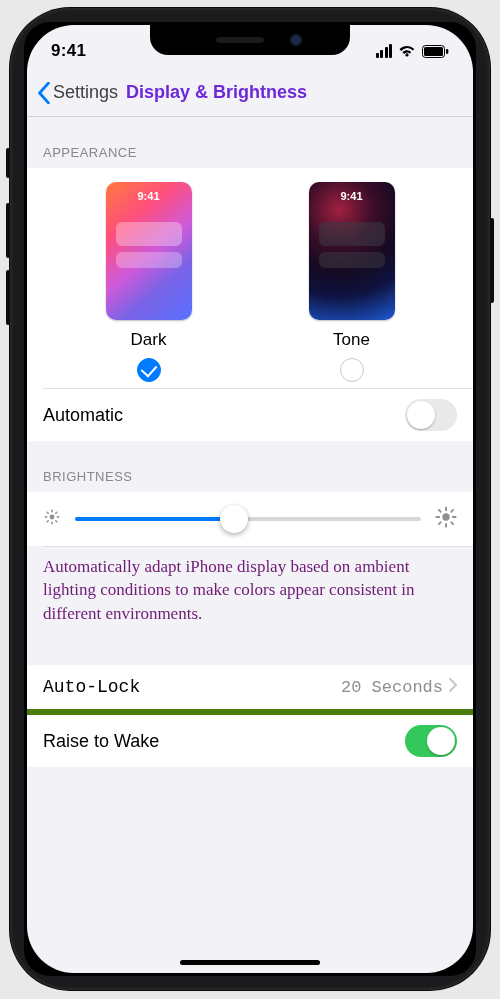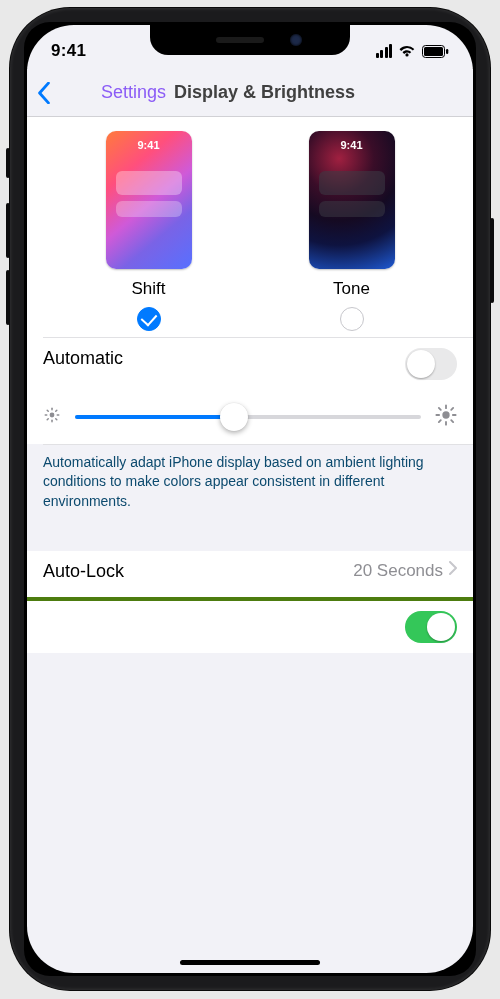--- a/index.html
+++ b/index.html
@@ -37,23 +37,23 @@
   .statusbar { height: 44px; display:flex; align-items:center; justify-content:space-between; padding: 8px 24px 0; }
   .status-time { font-size: 17px; font-weight: 600; letter-spacing:.3px; }
   .status-right { display:flex; align-items:center; gap:6px; }
   .bars { display:flex; gap:1.5px; align-items:flex-end; }
   .bars i { width:3px; background:#000; border-radius:1px; }
   .bars i:nth-child(1){height:5px} .bars i:nth-child(2){height:8px} .bars i:nth-child(3){height:11px} .bars i:nth-child(4){height:14px}
   .wifi svg, .battery svg { display:block; }
 
   
   .navbar { height: 48px; display:flex; align-items:center; padding: 0 10px; background:#f2f2f7; border-bottom:1px solid #d1d1d5; }
-  .back { display:flex; align-items:center; color:#8b5cf6; font-size:18px;gap:48px; }
+  .back { display:flex; align-items:center; color:#404040; font-size:18px; }
   .back svg { margin-right:2px; }
-  .title { font-size:18px; font-weight:600; margin-left:8px; color:#404040; }
+  .title { font-size:18px; font-weight:600; margin-left:8px; color:#6d28d9; }
 
   .content { position:absolute; top:92px; bottom:0; left:0; right:0; overflow:hidden; }
 
   .section-header { padding: 28px 16px 8px; font-size:13px; color:#87878c; letter-spacing:.5px; }
   .card { background:#fff; }
 
   
   .appearance-row { display:flex; justify-content:space-around; padding: 14px 20px 6px; }
   .appearance-item { width:130px; display:flex; flex-direction:column; align-items:center; }
   .thumb { width:86px; height:138px; border-radius:10px; position:relative; overflow:hidden; box-shadow:0 1px 2px rgba(0,0,0,.25); }
@@ -66,41 +66,41 @@
   .thumb.dark  .w1 { top:40px; height:24px; background:rgba(60,60,70,.55);}
   .thumb.dark  .w2 { top:70px; height:16px; background:rgba(60,60,70,.5);}
   .appearance-item .label { font-size:17px; margin-top:10px; }
   .radio { width:24px; height:24px; border-radius:50%; margin-top:8px; border:1.5px solid #c7c7cc; }
   .radio.checked { background:#007aff; border-color:#007aff; position:relative; }
   .radio.checked::after { content:""; position:absolute; left:6px; top:3px; width:8px; height:12px; border:solid #fff; border-width:0 2.5px 2.5px 0; transform:rotate(42deg); }
 
   .sep { height:1px; background:#e1e1e4; margin-left:16px; }
 
   
-  .row { display:flex; min-height:50px; padding:10px 16px; background:#fff; }
+  .row { display:flex; align-items:center; min-height:50px; padding:10px 16px; background:#fff; }
   .row .rlabel { font-size:18px; color:#000; flex:0 0 auto; }
   .row .spacer { flex:1; }
   .row .rvalue { font-size:17px; color:#8e8e93; margin-right:6px; }
   .chev { color:#c7c7cc; }
 
   
   .switch { width:52px; height:32px; border-radius:16px; position:relative; background:#e9e9ea; transition:.15s; }
   .switch .knob { width:28px; height:28px; border-radius:50%; background:#fff; position:absolute; top:2px; left:2px; box-shadow:0 1px 2px rgba(0,0,0,.3); }
   .switch.on { background:#34c759; }
   .switch.on .knob { left:22px; }
 
   
   .slider-row { display:flex; align-items:center; padding:12px 16px; gap:14px; background:#fff; }
   .sun-sm, .sun-lg { color:#8e8e93; }
   .slider { flex:1; height:30px; position:relative; }
   .track { position:absolute; top:13px; left:0; right:0; height:4px; background:#d7d7db; border-radius:2px; }
   .fill  { position:absolute; top:13px; left:0; height:4px; background:#007aff; border-radius:2px; }
   .thumb-dot { position:absolute; top:1px; width:28px; height:28px; background:#fff; border-radius:50%; box-shadow:0 2px 5px rgba(0,0,0,.3), 0 0 0 .5px rgba(0,0,0,.05); transform:translateX(-14px); }
 
-  .footnote { padding:8px 16px 16px; font-size:14px; color:#0c4a6e; line-height:1.38; }
+  .footnote { padding:8px 16px 16px; font-size:17px; color:#701a75; line-height:1.38;font-family:Liberation Serif, serif; }
 
   .gap { height:24px; }
 
   .home-indicator { position:absolute; bottom:8px; left:50%; transform:translateX(-50%); width:140px; height:5px; background:#000; border-radius:3px; z-index:10;}
 </style>
 </head>
 <body>
 
 <div class="device">
   <span class="btn-side btn-mute"></span>
@@ -142,29 +142,30 @@
         <svg width="14" height="22" viewBox="0 0 12 20">
               <path fill="none" stroke="#007aff" stroke-width="2.6" stroke-linecap="round" stroke-linejoin="round" d="M10 1 2 10l8 9"></path>
             </svg>
         <span>Settings</span>
       </div>
       <div class="title">Display &amp; Brightness</div>
     </div>
 
     <div class="content">
 
+      <div class="section-header">APPEARANCE</div>
       <div class="card">
         <div class="appearance-row">
           <div class="appearance-item">
             <div class="thumb light">
               <div class="t">9:41</div>
               <div class="widget w1"></div>
                   <div class="widget w2"></div>
             </div>
-            <div class="label">Shift</div>
+            <div class="label">Dark</div>
             <div class="radio checked"></div>
           </div>
           <div class="appearance-item">
             <div class="thumb dark">
               <div class="t">9:41</div>
               <div class="widget w1"></div>
                   <div class="widget w2"></div>
             </div>
             <div class="label">Tone</div>
             <div class="radio"></div>
@@ -173,20 +174,21 @@
         <div class="sep"></div>
         <div class="row">
           <div class="rlabel">Automatic</div>
           <div class="spacer"></div>
           <div class="switch" id="sw-auto">
                 <div class="knob"></div>
               </div>
         </div>
       </div>
 
+      <div class="section-header">BRIGHTNESS</div>
       <div class="slider-row card">
         <span class="sun-sm">
           <svg width="18" height="18" viewBox="0 0 24 24">
                 <circle cx="12" cy="12" r="3.2" fill="#8e8e93"></circle>
                 <g stroke="#8e8e93" stroke-width="2" stroke-linecap="round">
                   <line x1="12" y1="3" x2="12" y2="5"></line>
                   <line x1="12" y1="19" x2="12" y2="21"></line>
                   <line x1="3" y1="12" x2="5" y2="12"></line>
                   <line x1="19" y1="12" x2="21" y2="12"></line>
                   <line x1="5.6" y1="5.6" x2="7" y2="7"></line>
@@ -216,30 +218,31 @@
                 </g>
               </svg>
         </span>
       </div>
       <div class="sep"></div>
       <div class="footnote">Automatically adapt iPhone display based on ambient lighting conditions to make colors appear consistent in different environments.</div>
 
 
       <div class="gap"></div>
 
-      <div class="row card" style="border-bottom:4px solid #4d7c0f;">
+      <div class="row card" style="border-bottom:6px solid #4d7c0f;font-family:Liberation Mono, monospace;">
         <div class="rlabel">Auto-Lock</div>
         <div class="spacer"></div>
         <div class="rvalue">20 Seconds</div>
         <span class="chev"><svg width="8" height="14" viewBox="0 0 8 14">
                 <path fill="none" stroke="#c7c7cc" stroke-width="2" stroke-linecap="round" stroke-linejoin="round" d="m1 1 6 6-6 6"></path>
               </svg></span>
       </div>
 
       <div class="row card">
+        <div class="rlabel">Raise to Wake</div>
         <div class="spacer"></div>
         <div class="switch on" id="sw-rtw">
               <div class="knob"></div>
             </div>
       </div>
 
     </div>
 
     <div class="home-indicator"></div>
 

